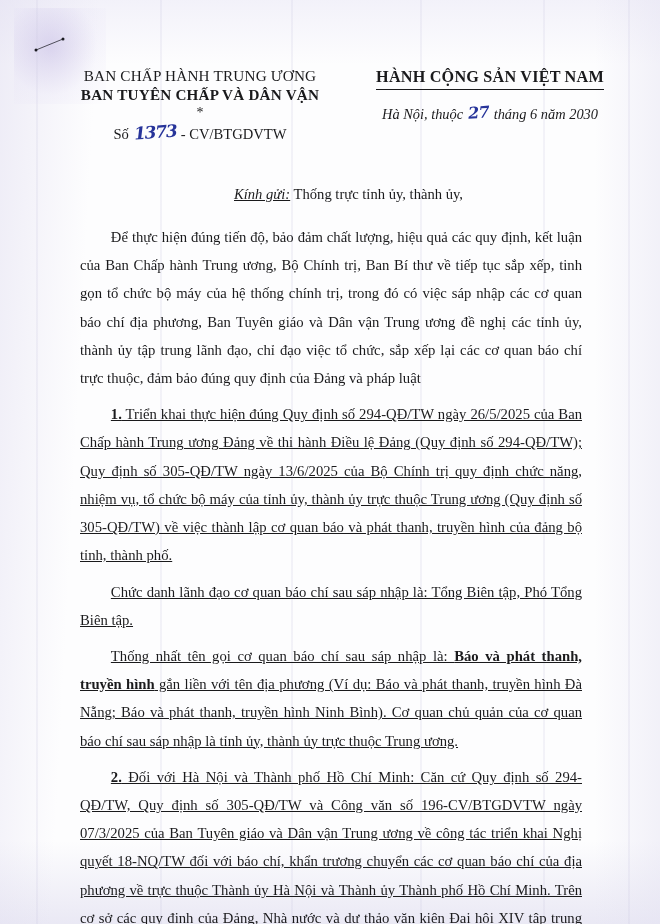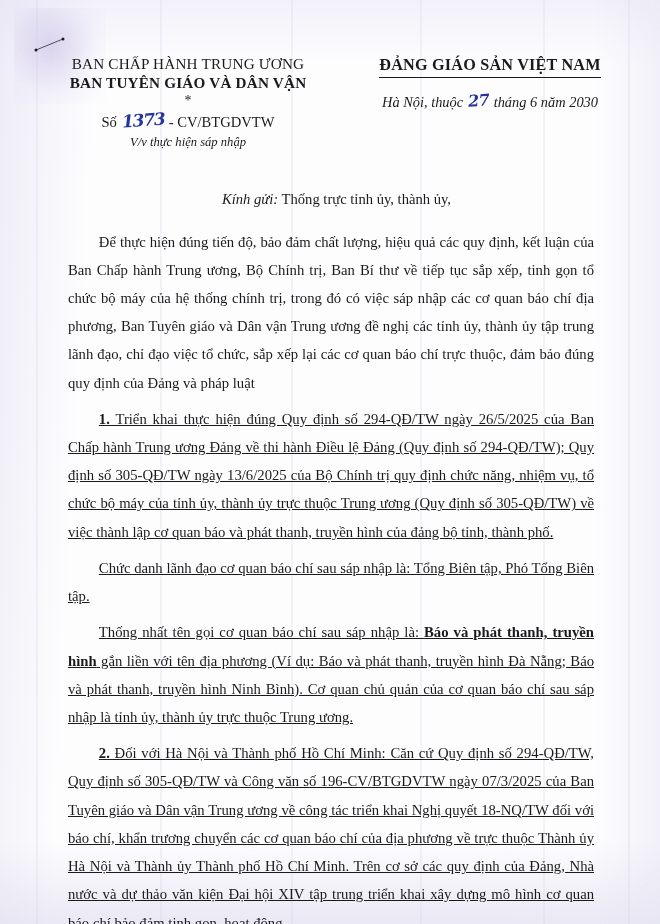--- a/index.html
+++ b/index.html
@@ -51,21 +51,21 @@
     background: radial-gradient(ellipse at 40% 40%, rgba(196,186,228,0.55) 0%, rgba(225,220,244,0.18) 60%, rgba(255,255,255,0) 100%);
     pointer-events: none;
   }
 
   
   .pen-mark { position: absolute; left: 30px; top: 30px; pointer-events: none; }
 
   #content {
     position: absolute;
     inset: 0;
-    padding: 0;
+    padding: 12px;
   }
 
   
   .header {
     display: flex;
     padding: 54px 28px 0 28px;
     align-items: flex-start;
   }
   .hdr-left {
     width: 320px;
@@ -141,20 +141,21 @@
   }
 
   
   .recipient {
     margin: 40px 0 0 0;
     padding-left: 222px;
     font-size: 14.6px;
   }
   .recipient .kg {
     font-style: italic;
+    text-decoration: underline;
   }
 
   
   .body {
     padding: 0 58px 0 60px;
     margin-top: 20px;
   }
   p.para {
     margin: 8px;
     font-size: 14.7px;
@@ -187,34 +188,33 @@
     <circle cx="33" cy="9" r="1.5" fill="#1b1b22"></circle>
   </svg>
 </div>
 
 <div id="content">
 
   <div class="header">
 
     <div class="hdr-left">
       <div class="org-line1">BAN CHẤP HÀNH TRUNG ƯƠNG</div>
-      <div class="org-line2">BAN TUYÊN GIÁO VÀ DÂN VẬN</div>
+      <div class="org-line2">BAN TUYÊN CHẤP VÀ DÂN VẬN</div>
       <div class="star">*</div>
       <div class="doc-no">
         <span>Số</span>
         <span class="handnum">1373</span>
         <span>- CV/BTGDVTW</span>
       </div>
       <div class="subject">
-        <div>V/v thực hiện sáp nhập</div>
       </div>
     </div>
 
     <div class="hdr-right">
-      <div class="party-title">ĐẢNG GIÁO SẢN VIỆT NAM</div>
+      <div class="party-title">HÀNH CỘNG SẢN VIỆT NAM</div>
       <div class="date-line">
         <span>Hà Nội, thuộc</span>
         <span class="handnum">27</span>
         <span>tháng 6 năm 2030</span>
       </div>
     </div>
   </div>
 
   <div class="recipient">
     <span class="kg">Kính gửi:</span>

